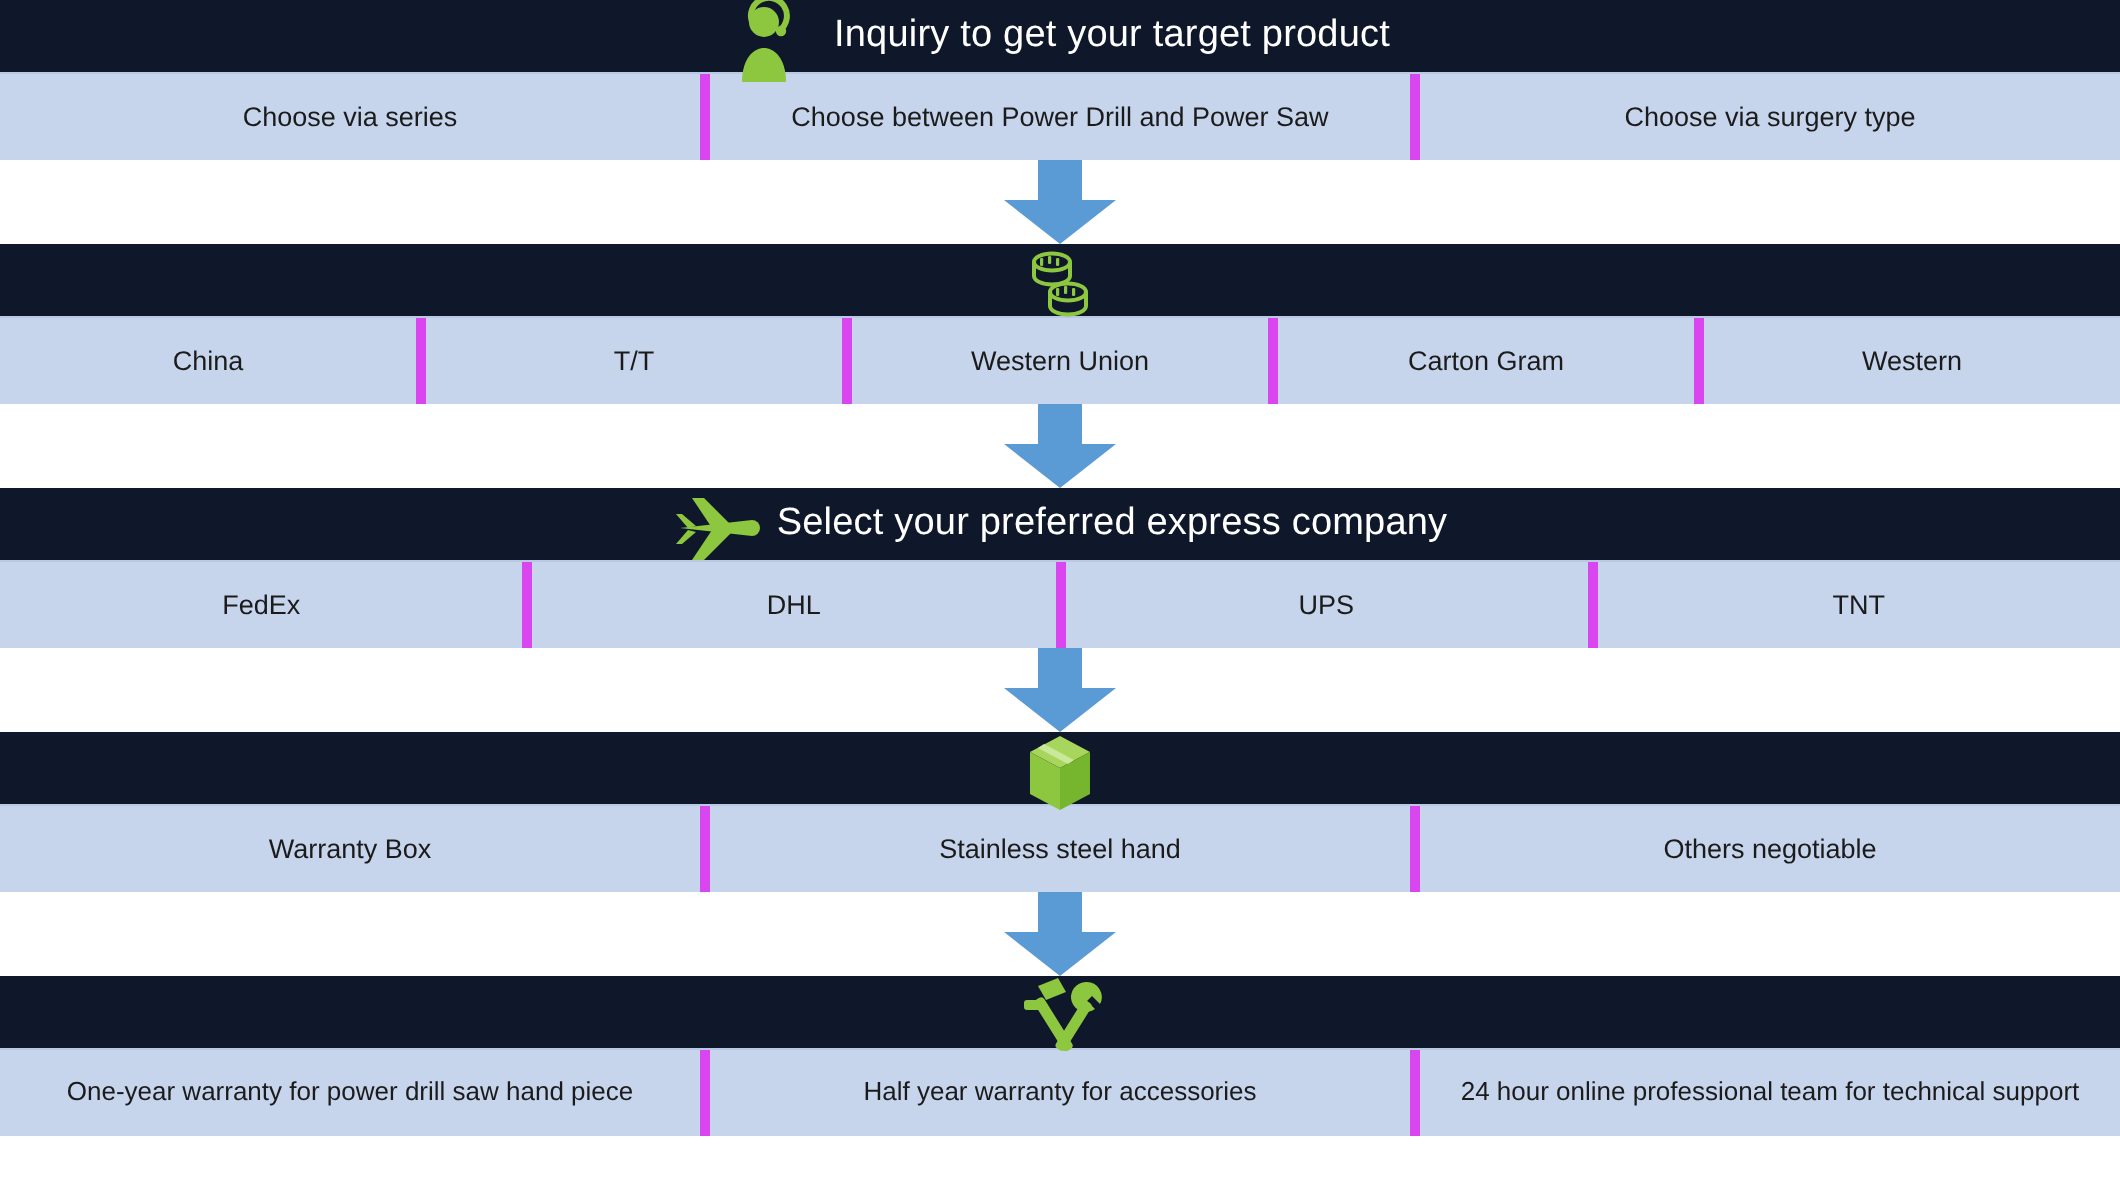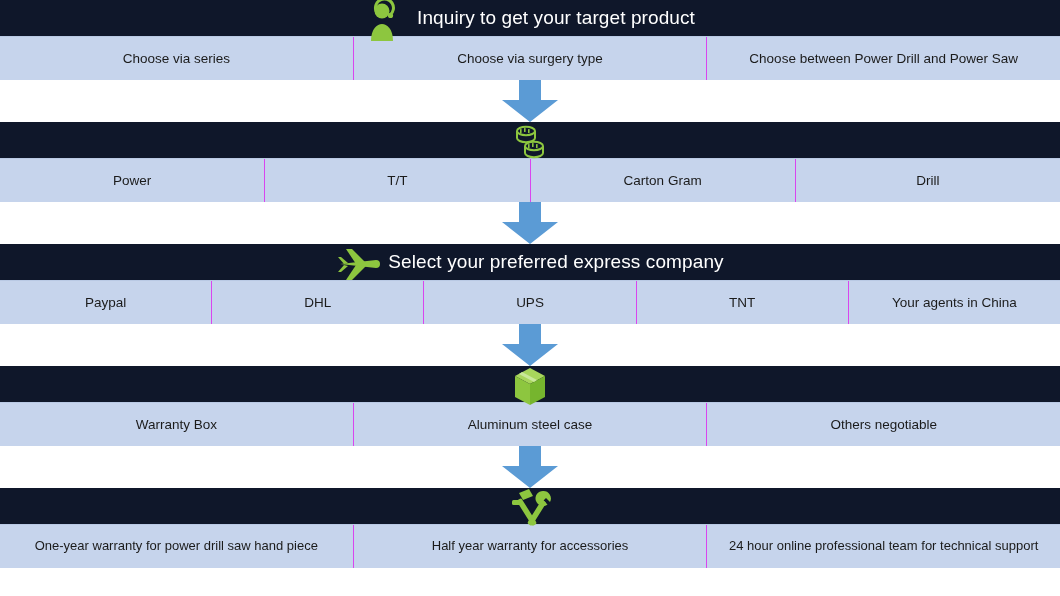--- a/index.html
+++ b/index.html
@@ -50,21 +50,21 @@
   .opt{
     flex:1 1 0;
     height:43px;
     display:flex;
     align-items:center;
     justify-content:center;
     text-align:center;
     font-size:13.5px;
     color:#1b1b1b;
     box-sizing:border-box;
-    border-right:1px solid #d946ef;
+    border-right:5px solid #d946ef;
     padding:0 6px;
     line-height:1.15;
   }
   .opt:last-child{border-right:none;}
 
   
   .connector{
     height:42px;
     display:flex;
     align-items:center;
@@ -93,22 +93,22 @@
             <circle cx="25.5" cy="16.5" r="2.6" fill="#8DC63F"></circle>
 
             <path d="M6 42 C6 30 12 25 17 25 C22 25 28 30 28 42 Z" fill="#8DC63F"></path>
           </svg>
         </span>
         <span class="stage-title">Inquiry to get your target product</span>
       </div>
     </div>
     <div class="stage-options">
       <div class="opt">Choose via series</div>
+      <div class="opt">Choose  between Power Drill and Power Saw</div>
       <div class="opt">Choose via surgery type</div>
-      <div class="opt">Choose  between Power Drill and Power Saw</div>
     </div>
   </div>
 
   <div class="connector">
     <svg class="arrow" viewBox="0 0 64 42" xmlns="http://www.w3.org/2000/svg">
       <path d="M21 0 H43 V20 H60 L32 42 L4 20 H21 Z" fill="#5B9BD5"></path>
     </svg>
   </div>
 
   <div class="stage">
@@ -128,24 +128,25 @@
               <rect x="18" y="8" width="1.6" height="4" rx=".6"></rect>
               <rect x="18" y="23" width="1.6" height="4" rx=".6"></rect>
               <rect x="22" y="22" width="1.6" height="4" rx=".6"></rect>
               <rect x="26" y="23" width="1.6" height="4" rx=".6"></rect>
             </g>
           </svg>
         </span>
       </div>
     </div>
     <div class="stage-options">
-      <div class="opt">Power</div>
+      <div class="opt">China</div>
       <div class="opt">T/T</div>
+      <div class="opt">Western Union</div>
       <div class="opt">Carton Gram</div>
-      <div class="opt">Drill</div>
+      <div class="opt">Western</div>
     </div>
   </div>
 
   <div class="connector">
     <svg class="arrow" viewBox="0 0 64 42" xmlns="http://www.w3.org/2000/svg">
       <path d="M21 0 H43 V20 H60 L32 42 L4 20 H21 Z" fill="#5B9BD5"></path>
     </svg>
   </div>
 
   <div class="stage">
@@ -162,25 +163,24 @@
 
               <path d="M8 21 L2 14 L5 14 L12 20 Z"></path>
               <path d="M8 22 L2 29 L5 29 L12 23 Z"></path>
             </g>
           </svg>
         </span>
         <span class="stage-title">Select your preferred express company</span>
       </div>
     </div>
     <div class="stage-options">
-      <div class="opt">Paypal</div>
+      <div class="opt">FedEx</div>
       <div class="opt">DHL</div>
       <div class="opt">UPS</div>
       <div class="opt">TNT</div>
-      <div class="opt">Your agents in China</div>
     </div>
   </div>
 
   <div class="connector">
     <svg class="arrow" viewBox="0 0 64 42" xmlns="http://www.w3.org/2000/svg">
       <path d="M21 0 H43 V20 H60 L32 42 L4 20 H21 Z" fill="#5B9BD5"></path>
     </svg>
   </div>
 
   <div class="stage">
@@ -195,21 +195,21 @@
 
             <path d="M35 11 L35 32 L20 40 L20 19 Z" fill="#76B52E"></path>
 
             <path d="M12 7 L27 15 L24 17 L9 9 Z" fill="#C9E89A"></path>
           </svg>
         </span>
       </div>
     </div>
     <div class="stage-options">
       <div class="opt">Warranty Box</div>
-      <div class="opt">Aluminum steel case</div>
+      <div class="opt">Stainless steel hand</div>
       <div class="opt">Others negotiable</div>
     </div>
   </div>
 
   <div class="connector">
     <svg class="arrow" viewBox="0 0 64 42" xmlns="http://www.w3.org/2000/svg">
       <path d="M21 0 H43 V20 H60 L32 42 L4 20 H21 Z" fill="#5B9BD5"></path>
     </svg>
   </div>
 

